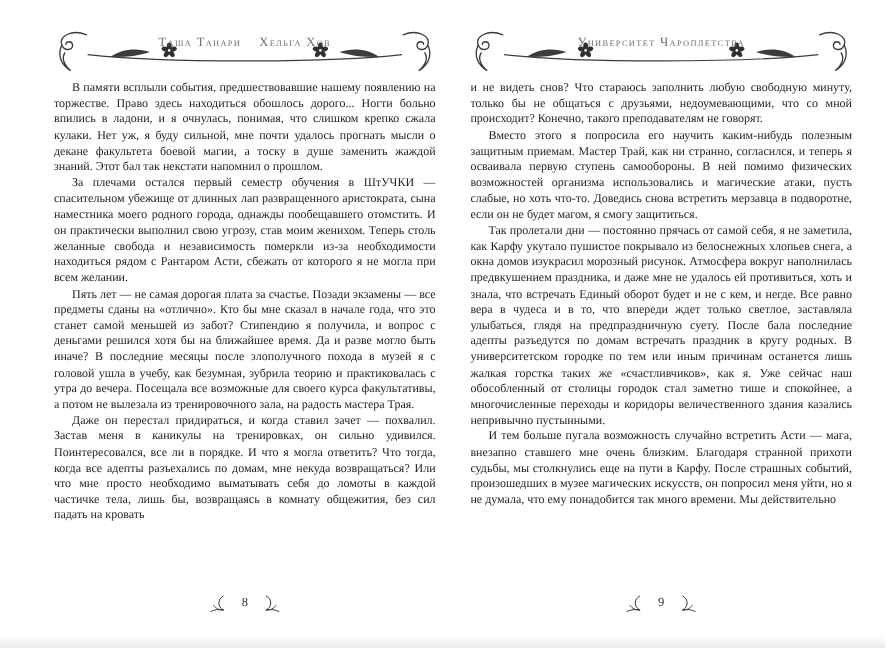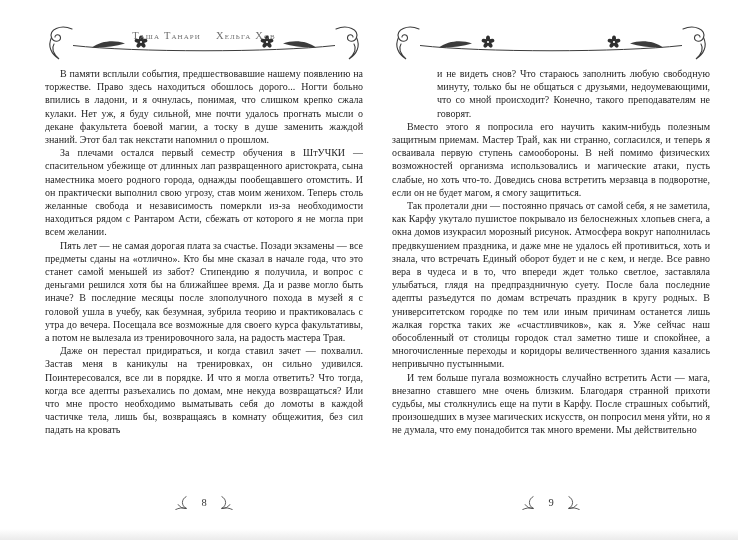--- a/index.html
+++ b/index.html
@@ -15,21 +15,21 @@
     position:absolute;left:0;right:0;top:8px;text-align:center;
     font-variant:small-caps;letter-spacing:1.1px;font-size:10.5px;color:#6e6e6e;
     white-space:nowrap;
   }
   .header-text .name-gap{margin-right:15px;}
   .page-body{
     height:424px;overflow:hidden;font-size:10px;line-height:13.2px;
     text-align:justify;color:#262626;hyphens:auto;
   }
   .para{margin:0;text-indent:15px;}
-  .para.no-indent{text-indent:0;margin-left:45px;}
+  .para.no-indent{text-indent:0;}
   .page-footer{display:flex;justify-content:center;align-items:center;gap:11px;height:20px;margin-top:1px;}
   .page-number{font-size:10.5px;color:#333333;}
   .pn-decor{width:17px;height:15px;}
   .flip{transform:scaleX(-1);}
   .bottom-shade{
     position:absolute;left:0;right:0;bottom:0;height:11px;
     background:linear-gradient(to bottom,rgba(255,255,255,0),rgba(188,188,188,0.30));
   }
 </style>
 </head>
@@ -106,20 +106,23 @@
               <ellipse cx="0" cy="-3.4" rx="2" ry="3.2"></ellipse>
               <ellipse cx="0" cy="-3.4" rx="2" ry="3.2" transform="rotate(72)"></ellipse>
               <ellipse cx="0" cy="-3.4" rx="2" ry="3.2" transform="rotate(144)"></ellipse>
               <ellipse cx="0" cy="-3.4" rx="2" ry="3.2" transform="rotate(216)"></ellipse>
               <ellipse cx="0" cy="-3.4" rx="2" ry="3.2" transform="rotate(288)"></ellipse>
               <circle r="1.1" fill="#ffffff"></circle>
             </g>
           </g>
           <use href="#budB" transform="translate(318,0) scale(-1,1)"></use>
         </svg>
+        <div class="header-text">
+          <span>Университет Чароплетства</span>
+        </div>
       </header>
 
       <div class="page-body" id="right-paragraphs">
           <p class="para no-indent">и не видеть снов? Что стараюсь заполнить любую свободную минуту, только бы не общаться с друзьями, недоумевающими, что со мной происходит? Конечно, такого преподавателям не говорят.</p>
           <p class="para">Вместо этого я попросила его научить каким-нибудь полезным защитным приемам. Мастер Трай, как ни странно, согласился, и теперь я осваивала первую ступень самообороны. В ней помимо физических возможностей организма использовались и магические атаки, пусть слабые, но хоть что-то. Доведись снова встретить мерзавца в подворотне, если он не будет магом, я смогу защититься.</p>
           <p class="para">Так пролетали дни — постоянно прячась от самой себя, я не заметила, как Карфу укутало пушистое покрывало из белоснежных хлопьев снега, а окна домов изукрасил морозный рисунок. Атмосфера вокруг наполнилась предвкушением праздника, и даже мне не удалось ей противиться, хоть и знала, что встречать Единый оборот будет и не с кем, и негде. Все равно вера в чудеса и в то, что впереди ждет только светлое, заставляла улыбаться, глядя на предпраздничную суету. После бала последние адепты разъедутся по домам встречать праздник в кругу родных. В университетском городке по тем или иным причинам останется лишь жалкая горстка таких же «счастливчиков», как я. Уже сейчас наш обособленный от столицы городок стал заметно тише и спокойнее, а многочисленные переходы и коридоры величественного здания казались непривычно пустынными.</p>
           <p class="para">И тем больше пугала возможность случайно встретить Асти — мага, внезапно ставшего мне очень близким. Благодаря странной прихоти судьбы, мы столкнулись еще на пути в Карфу. После страшных событий, произошедших в музее магических искусств, он попросил меня уйти, но я не думала, что ему понадобится так много времени. Мы действительно</p>
         </div>
 
       <footer class="page-footer">

